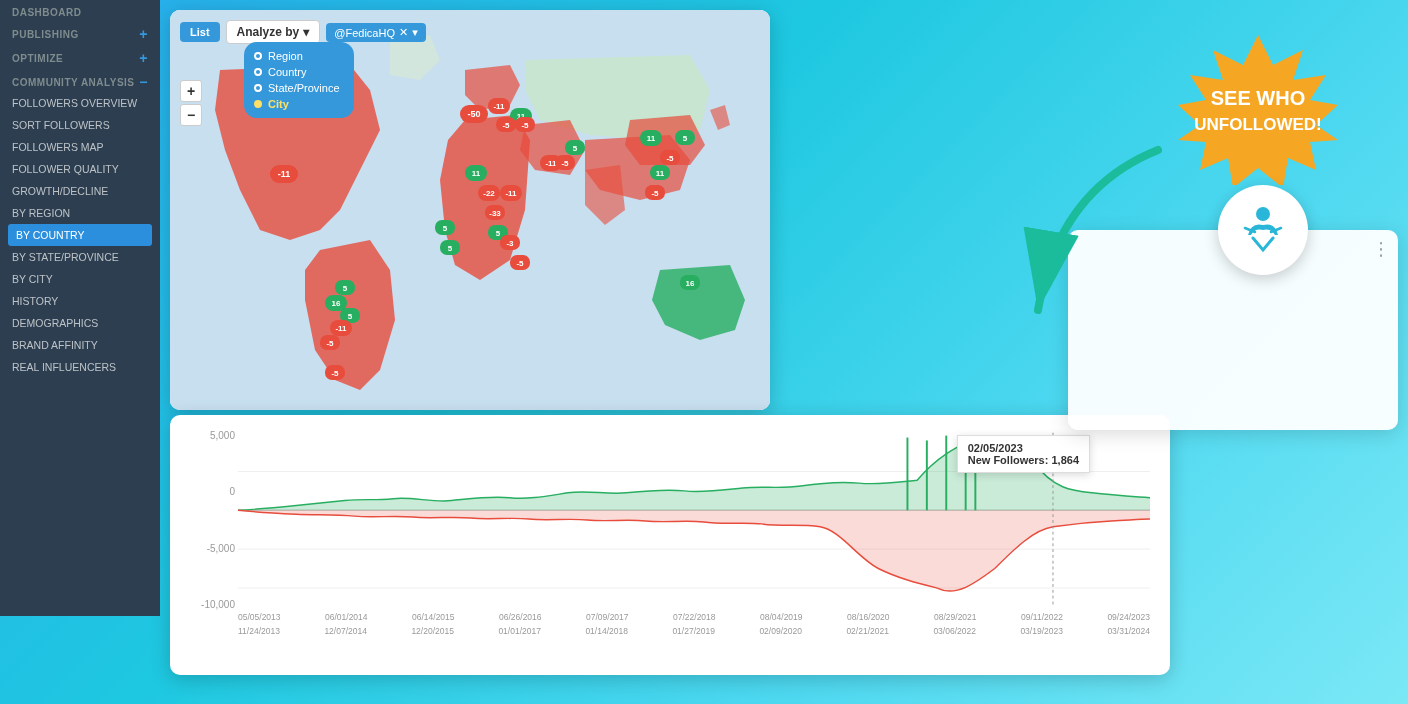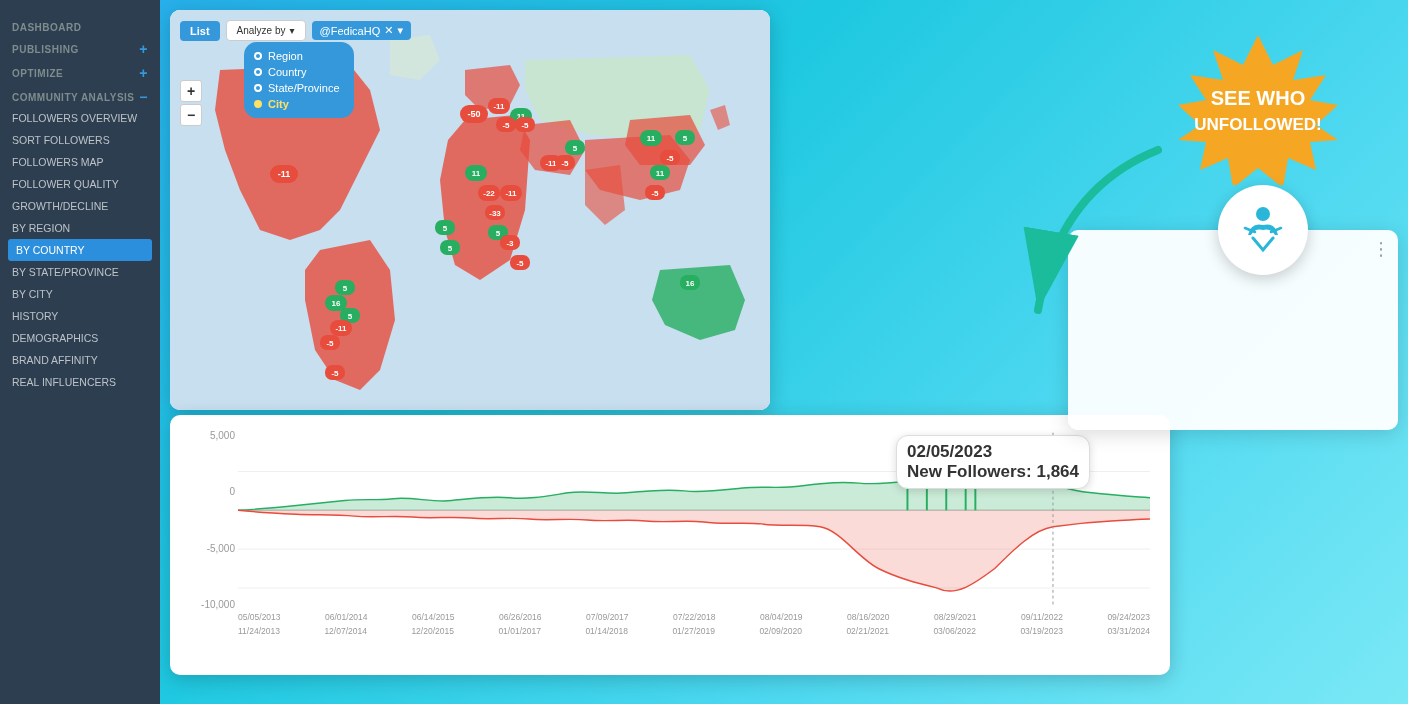--- a/index.html
+++ b/index.html
@@ -10,25 +10,25 @@
       font-family: Arial, sans-serif;
       overflow: hidden;
       position: relative;
     }
 
     
     .sidebar {
       position: absolute;
       left: 0; top: 0;
       width: 160px;
-      height: 704px;
+      height: 616px;
       background: #2c3e50;
       color: #ccc;
       font-size: 11px;
-      padding-top: 16px;
+      padding-top: 1px;
       z-index: 10;
     }
     .sidebar-section {
       padding: 6px 12px 2px 12px;
       color: #7f8c8d;
       font-size: 10px;
       font-weight: bold;
       letter-spacing: 0.5px;
       display: flex;
       align-items: center;
@@ -102,25 +102,26 @@
       cursor: pointer;
       font-weight: bold;
     }
 
     .btn-analyze {
       background: #fff;
       color: #333;
       border: 1px solid #ccc;
       border-radius: 4px;
       padding: 4px 10px;
-      font-size: 10px;
+      font-size: 12px;
       cursor: pointer;
       display: flex;
       align-items: center;
       gap: 4px;
+      font-weight: bold;
     }
 
     .account-badge {
       background: #3498db;
       color: #fff;
       border-radius: 4px;
       padding: 3px 8px;
       font-size: 11px;
       display: flex;
       align-items: flex-end;
@@ -208,23 +209,23 @@
       height: 200px;
       position: relative;
     }
 
     .chart-tooltip {
       position: absolute;
       top: 5px;
       right: 60px;
       background: #fff;
       border: 1px solid #ddd;
-      border-radius: 12px;
+      border-radius: 0;
       padding: 6px 10px;
-      font-size: 17px;
+      font-size: 11px;
       box-shadow: 0 2px 8px rgba(0,0,0,0.15);
     }
     .chart-tooltip .date { font-weight: bold; color: #333; }
     .chart-tooltip .val { color: #333; }
     .chart-tooltip .val span { font-weight: bold; }
 
     
     .promo-banner {
       position: absolute;
       right: 30px;

